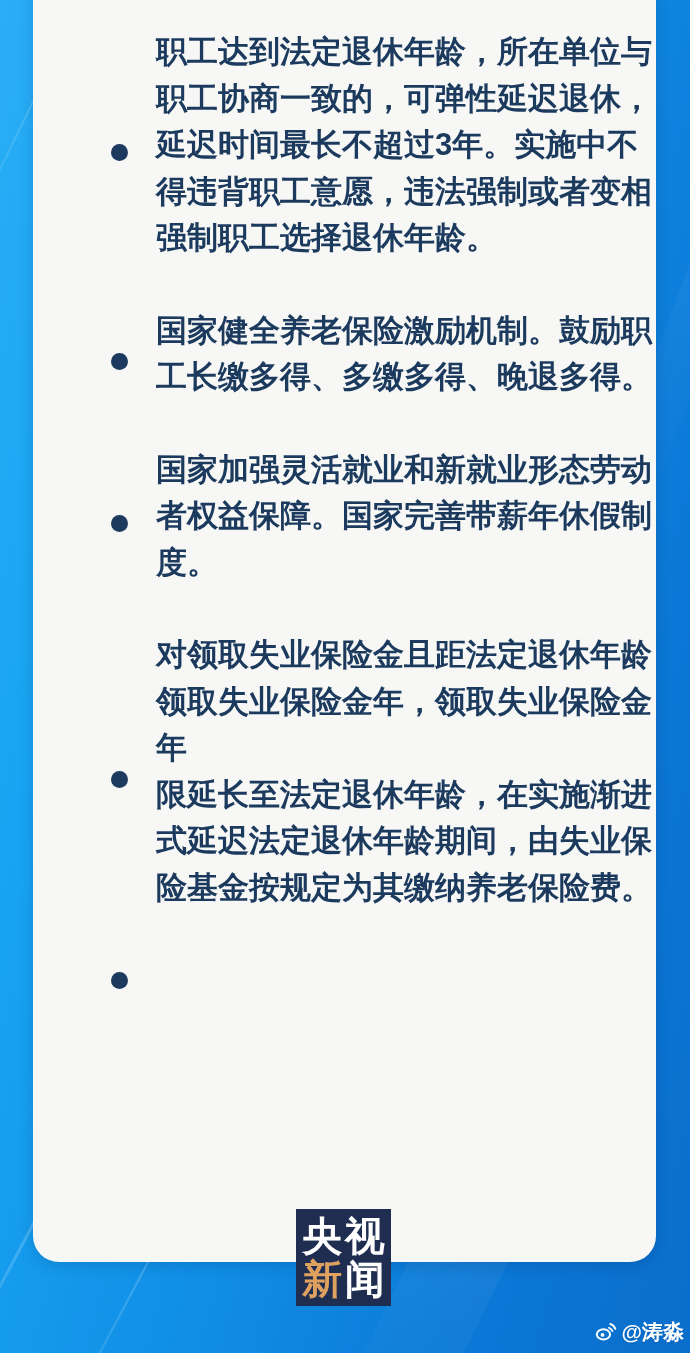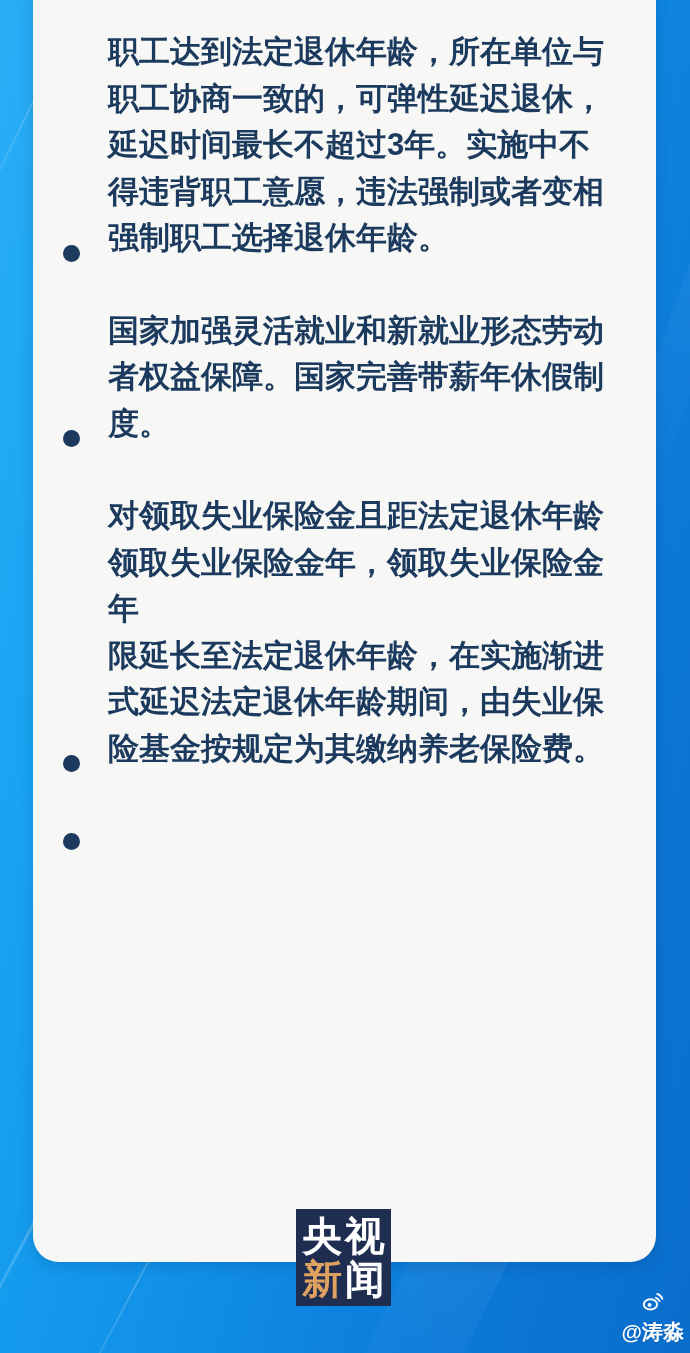--- a/index.html
+++ b/index.html
@@ -31,23 +31,24 @@
     position: absolute;
     left: 33px; top: -34px;
     width: 623px; height: 1296px;
     border-radius: 26px;
     background: #f7f8f5;
     padding-top: 63px; 
     box-shadow: 0 4px 14px rgba(0,40,90,0.18);
   }
   .bullet-item {
     display: flex;
-    align-items: flex-end;
+    align-items: center;
     padding-left: 30px;
     margin-bottom: 46px;
+    margin-left: 48px;
   }
   .bullet-dot {
     flex: 0 0 auto;
     width: 17px; height: 17px;
     margin-top: 15px;
     border-radius: 50%;
     background: #1b3a5e;
   }
   .bullet-text {
     margin-left: 28px;
@@ -76,21 +77,20 @@
     color: #ffffff;
     line-height: 1;
   }
   .watermark {
     position: absolute;
     right: 6px; bottom: 7px;
     display: flex;
     align-items: center;
     gap: 5px;
     color: #ffffff;
-    flex-direction: column;
   }
   .watermark .handle {
     font-size: 21px;
     font-weight: 700;
     text-shadow: 0 1px 2px rgba(0,50,110,0.25);
   }
   .weibo-icon svg { display: block; }
 </style>
 </head>
 <body>
@@ -107,20 +107,25 @@
 
     <div class="bullet-item">
       <span class="bullet-dot"></span>
       <span class="bullet-text">职工达到法定退休年龄，所在单位与
 职工协商一致的，可弹性延迟退休，
 延迟时间最长不超过3年。实施中不
 得违背职工意愿，违法强制或者变相
 强制职工选择退休年龄。</span>
     </div>
 
+    <div class="bullet-item">
+      <span class="bullet-dot"></span>
+      <span class="bullet-text">国家健全养老保险激励机制。鼓励职
+工长缴多得、多缴多得、晚退多得。</span>
+    </div>
 
     <div class="bullet-item">
       <span class="bullet-dot"></span>
       <span class="bullet-text">国家加强灵活就业和新就业形态劳动
 者权益保障。国家完善带薪年休假制
 度。</span>
     </div>
 
     <div class="bullet-item">
       <span class="bullet-dot"></span>

